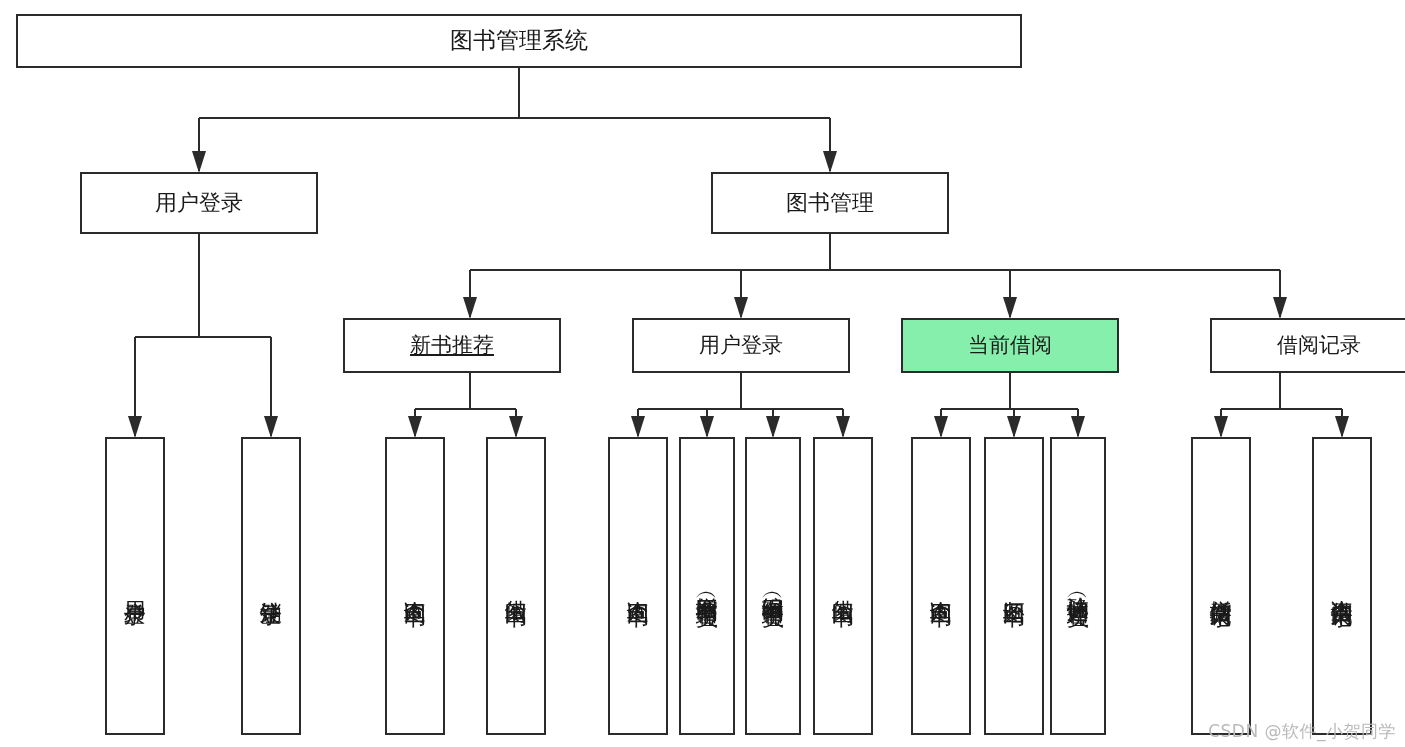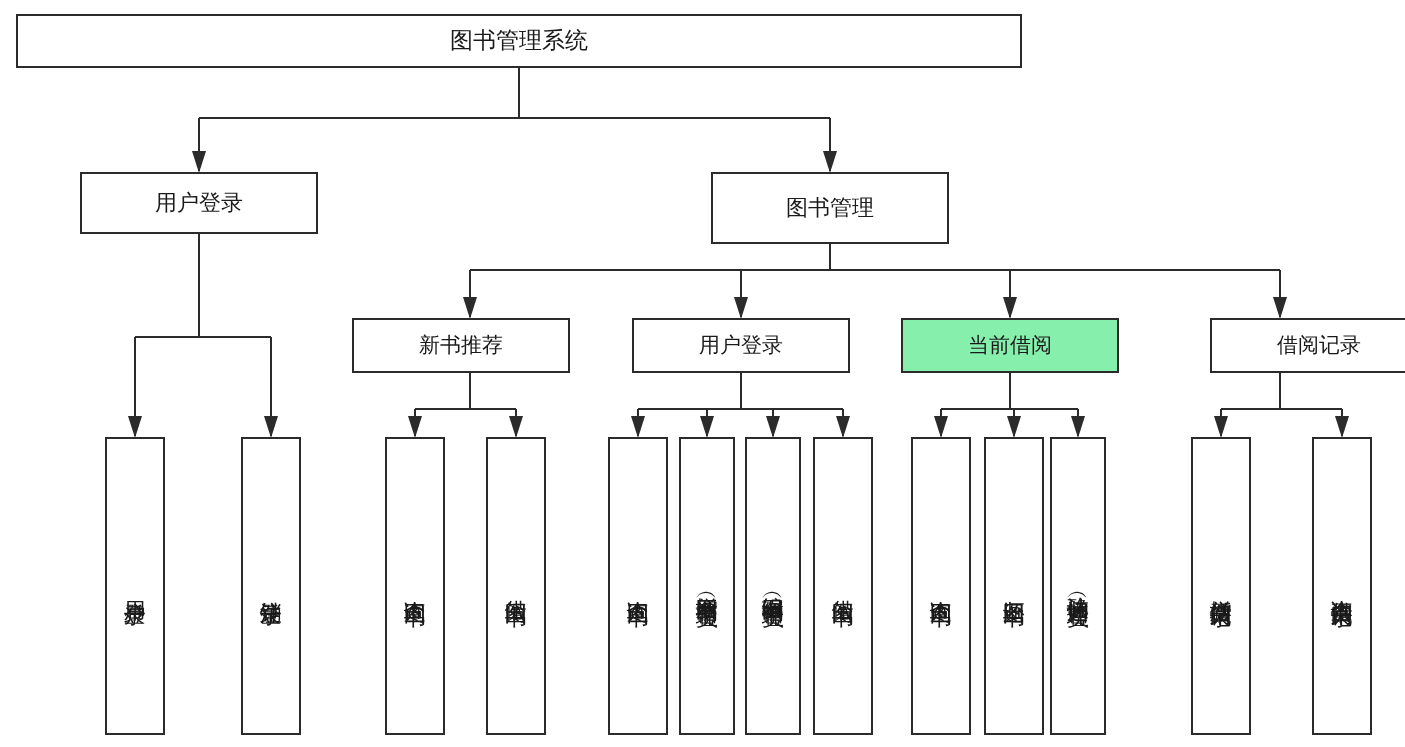--- a/index.html
+++ b/index.html
@@ -139,24 +139,24 @@
       <path d="M 1335 416 L 1342 438 L 1349 416 Z" fill="#2b2b2b"></path>
     </svg>
 
   <div id="nodes-layer">
       <div class="node root" style="left: 16px; top: 14px; width: 1006px; height: 54px; border-color: rgb(43, 43, 43); background: rgb(255, 255, 255);">
         <span class="node-label">图书管理系统</span>
       </div>
       <div class="node level2" style="left: 80px; top: 172px; width: 238px; height: 62px; border-color: rgb(43, 43, 43); background: rgb(255, 255, 255);">
         <span class="node-label">用户登录</span>
       </div>
-      <div class="node level2" style="left: 711px; top: 172px; width: 238px; height: 72px; border-color: rgb(43, 43, 43); background: rgb(255, 255, 255);">
+      <div class="node level2" style="left: 711px; top: 172px; width: 238px; height: 62px; border-color: rgb(43, 43, 43); background: rgb(255, 255, 255);">
         <span class="node-label">图书管理</span>
       </div>
-      <div class="node level3" style="left: 352px; top: 318px; width: 218px; height: 55px; border-color: rgb(43, 43, 43); background: rgb(255, 255, 255);">
+      <div class="node level3" style="left: 343px; top: 318px; width: 218px; height: 55px; border-color: rgb(43, 43, 43); background: rgb(255, 255, 255); text-decoration: underline;">
         <span class="node-label">新书推荐</span>
       </div>
       <div class="node level3" style="left: 632px; top: 318px; width: 218px; height: 55px; border-color: rgb(43, 43, 43); background: rgb(255, 255, 255);">
         <span class="node-label">用户登录</span>
       </div>
       <div class="node level3" style="left: 901px; top: 318px; width: 218px; height: 55px; border-color: rgb(43, 43, 43); background: #86efac;">
         <span class="node-label">当前借阅</span>
       </div>
       <div class="node level3" style="left: 1171px; top: 318px; width: 218px; height: 55px; border-color: rgb(43, 43, 43); background: rgb(255, 255, 255); margin-left: 39px;">
         <span class="node-label">借阅记录</span>
@@ -195,14 +195,15 @@
         <span class="node-label">确认归还（管理员）</span>
       </div>
       <div class="node leaf" style="left: 1191px; top: 437px; width: 60px; height: 298px; border-color: rgb(43, 43, 43); background: rgb(255, 255, 255);">
         <span class="node-label">新增借阅记录</span>
       </div>
       <div class="node leaf" style="left: 1312px; top: 437px; width: 60px; height: 298px; border-color: rgb(43, 43, 43); background: rgb(255, 255, 255);">
         <span class="node-label">查询借阅记录</span>
       </div>
     </div>
 
+  <div id="watermark">CSDN @软件_小贺同学</div>
 
 </div>
 
 </body></html>

